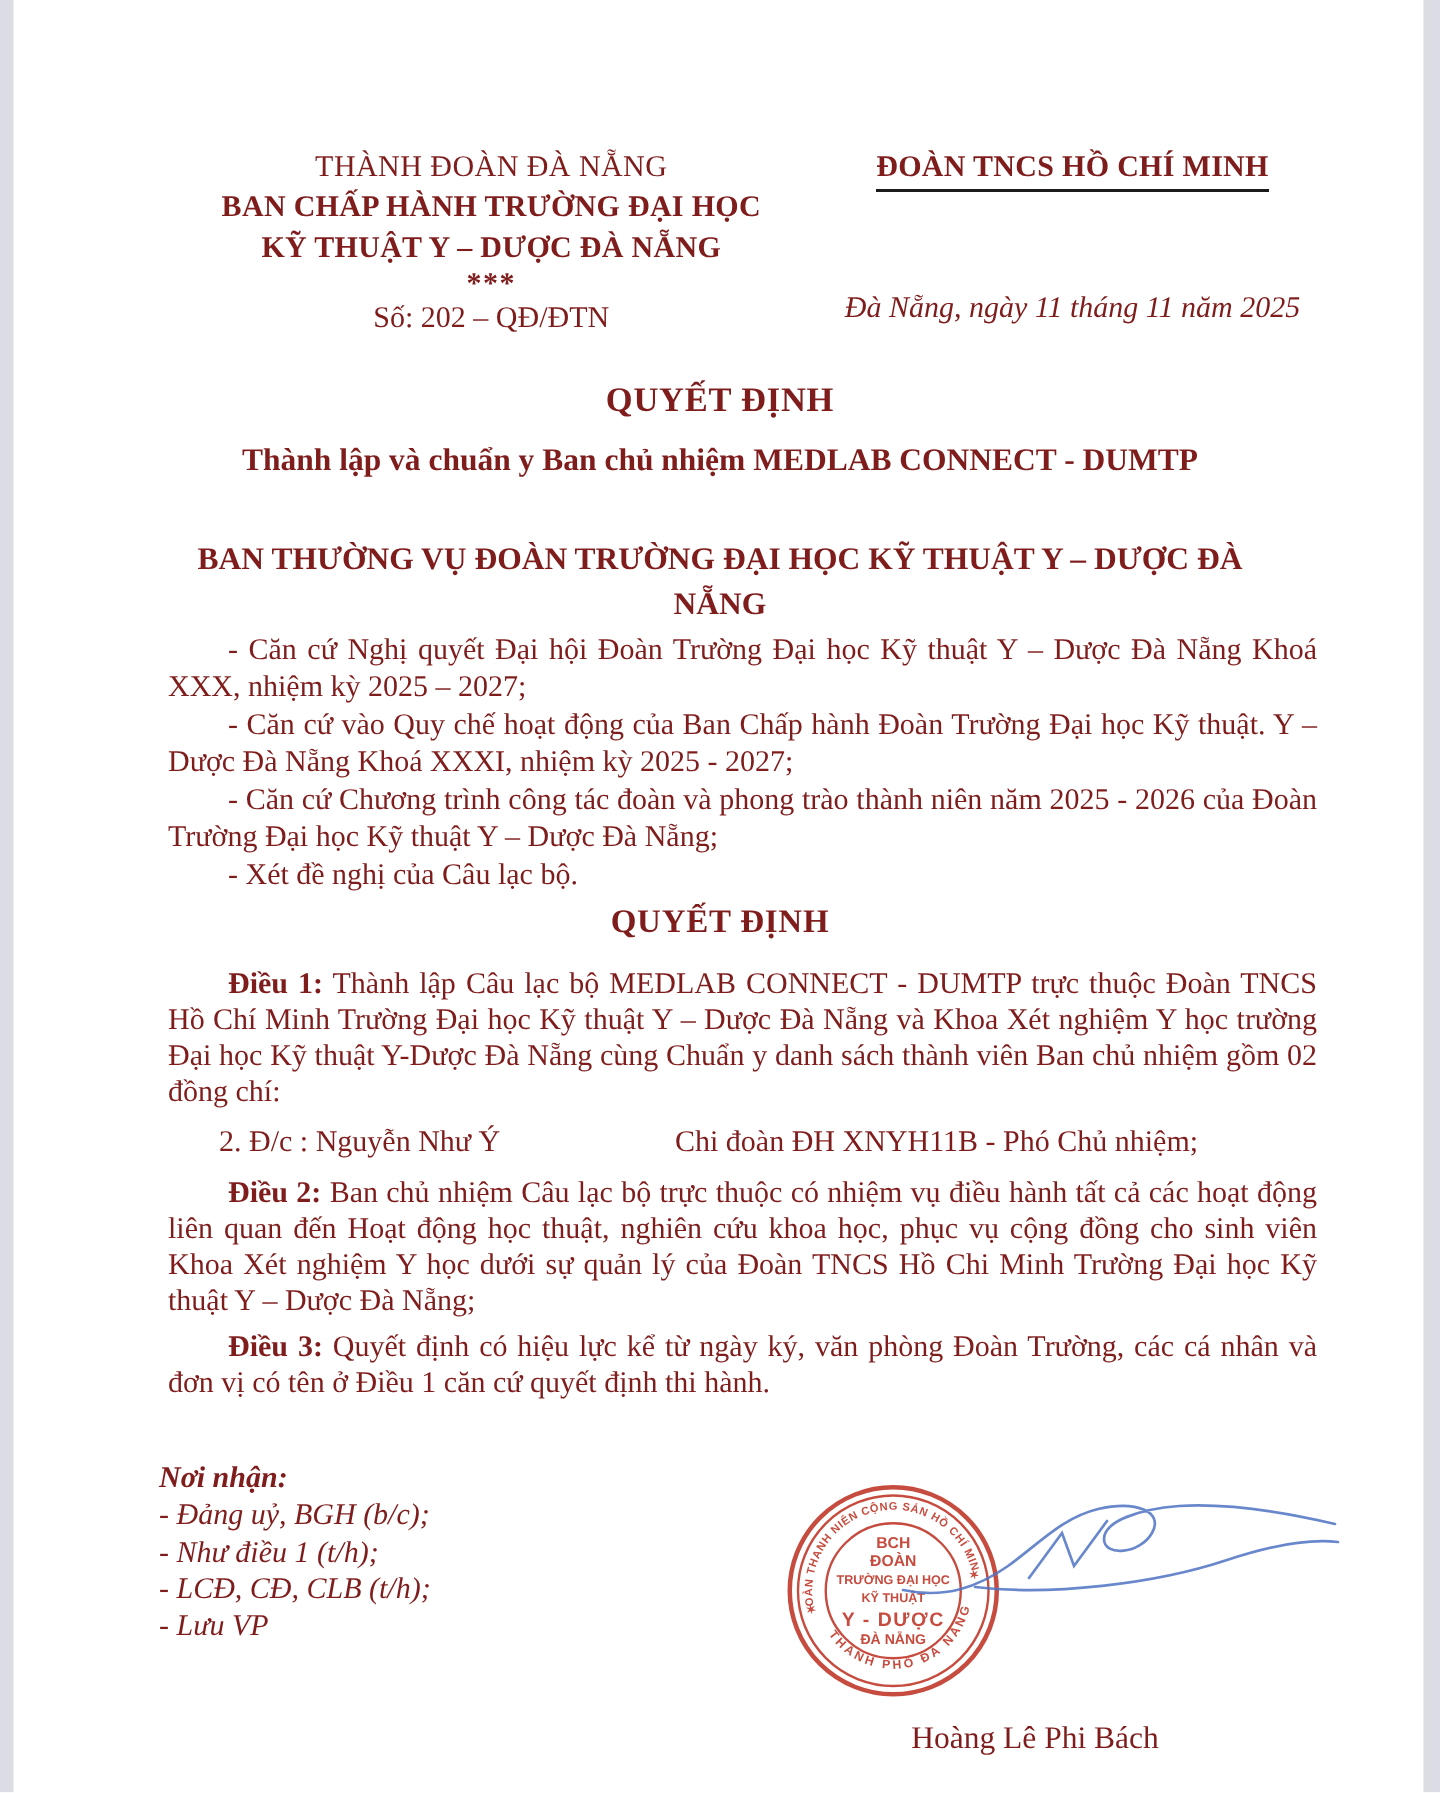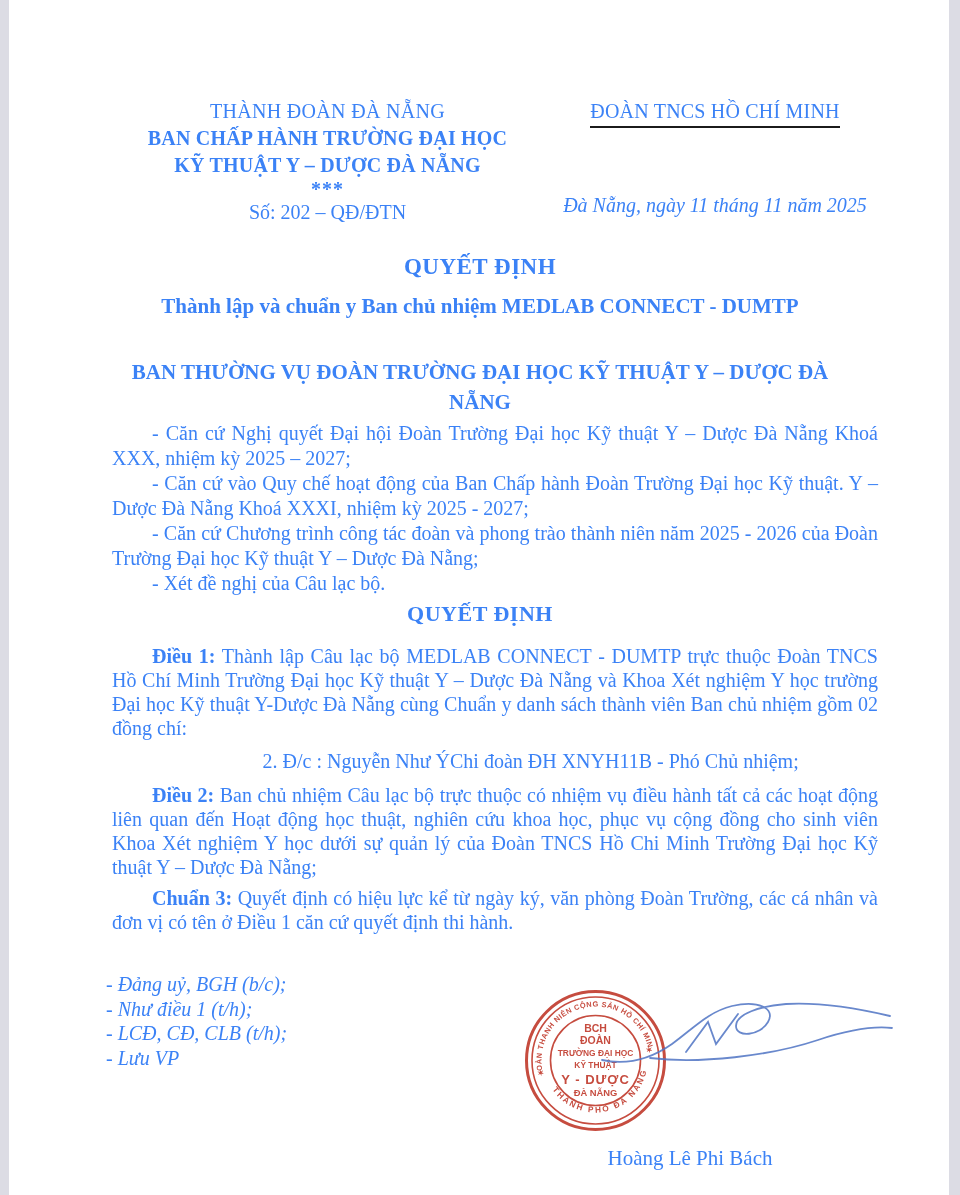--- a/index.html
+++ b/index.html
@@ -1,32 +1,32 @@
 <!DOCTYPE html>
 <html><head>
 <meta charset="utf-8">
 <style>
   html,body{margin:0;padding:0;background:#ffffff;}
   .page{
     position:relative;width:960px;height:1195px;background:#ffffff;overflow:hidden;
-    font-family:"Liberation Serif","DejaVu Serif",serif;color:#3b82f6;
+    font-family:"Liberation Serif","DejaVu Serif",serif;color:#7f1d1d;
   }
   .edge{position:absolute;top:0;bottom:0;width:9px;background:#dcdce4;}
   .edge.left{left:0;}
   .edge.right{right:0;width:11px;}
 
   
   .doc-header{position:absolute;top:98px;left:0;width:100%;}
   .org-block{position:absolute;left:95px;width:465px;text-align:center;font-size:20px;line-height:27px;}
   .org-parent{font-weight:normal;letter-spacing:.3px;}
   .org-bold{font-weight:bold;letter-spacing:.2px;}
   .org-sep{font-weight:bold;line-height:20px;letter-spacing:1px;}
   .doc-number{line-height:24px;margin-top:1px;}
   .union-block{position:absolute;left:515px;width:400px;text-align:center;font-size:20px;line-height:27px;}
-  .union-title{font-weight:normal;display:inline-block;border-bottom:2px solid #1b1b1b;padding-bottom:1px;letter-spacing:.2px;}
+  .union-title{font-weight:bold;display:inline-block;border-bottom:2px solid #1b1b1b;padding-bottom:1px;letter-spacing:.2px;}
   .date-line{font-style:italic;margin-top:64px;}
 
   
   .title-block{position:absolute;top:254px;left:97px;width:766px;text-align:center;}
   .title-heading{font-size:23px;font-weight:bold;letter-spacing:.5px;}
   .doc-subject{font-size:21px;font-weight:bold;margin-top:14px;}
   .issuer-line{font-size:21px;font-weight:bold;margin:38px auto 0;width:712px;line-height:30px;}
 
   
   .recitals{position:absolute;top:421px;left:112px;width:766px;}
@@ -35,21 +35,21 @@
   .decision-heading{position:absolute;top:601px;left:97px;width:766px;text-align:center;font-size:22px;font-weight:bold;letter-spacing:.5px;}
 
   
   .articles{position:absolute;top:637px;left:112px;width:766px;font-size:20px;}
   .article{margin:7px 0 0;line-height:24px;text-indent:40px;text-align:justify;}
   .article-label{font-weight:bold;}
   .members{margin:9px 0 2px 34px;}
   .member-row{margin:0 0 10px;line-height:24px;}
   .member-name{display:inline-block;}
   .member-name.w1{width:348px;}
-  .member-name.w2{width:304px;text-align:right;}
+  .member-name.w2{width:304px;}
 
   
   .recipients{position:absolute;top:972px;left:106px;width:330px;font-size:20px;}
   .recipients-label{font-weight:bold;font-style:italic;line-height:26px;}
   .recipient-item{font-style:italic;line-height:24.5px;}
   .sign-block{position:absolute;top:972px;left:562px;width:320px;text-align:center;font-size:20px;}
   .sign-authority{font-weight:bold;line-height:27px;letter-spacing:.2px;}
   .sign-position{font-weight:bold;line-height:26px;margin-right:48px;}
   .signer-name{position:absolute;top:1146px;left:565px;width:250px;text-align:center;font-size:21px;font-weight:normal;}
 
@@ -96,24 +96,25 @@
     <p class="article"><span class="article-label">Điều 1:</span><span> Thành lập Câu lạc bộ MEDLAB CONNECT - DUMTP trực thuộc Đoàn TNCS Hồ Chí Minh Trường Đại học Kỹ thuật Y – Dược Đà Nẵng và Khoa Xét nghiệm Y học trường Đại học Kỹ thuật Y-Dược Đà Nẵng cùng Chuẩn y danh sách thành viên Ban chủ nhiệm gồm 02 đồng chí:</span></p>
 
     <div class="members">
       <div class="member-row">
         <span class="member-name w2">2. Đ/c : Nguyễn Như Ý</span><span>Chi đoàn ĐH XNYH11B - Phó Chủ nhiệm;</span>
       </div>
     </div>
 
     <p class="article"><span class="article-label">Điều 2:</span><span> Ban chủ nhiệm Câu lạc bộ trực thuộc có nhiệm vụ điều hành tất cả các hoạt động liên quan đến Hoạt động học thuật, nghiên cứu khoa học, phục vụ cộng đồng cho sinh viên Khoa Xét nghiệm Y học dưới sự quản lý của Đoàn TNCS Hồ Chi Minh Trường Đại học Kỹ thuật Y – Dược Đà Nẵng;</span></p>
 
-    <p class="article"><span class="article-label">Chuẩn 3:</span><span> Quyết định có hiệu lực kể từ ngày ký, văn phòng Đoàn Trường, các cá nhân  và đơn vị có tên ở Điều 1 căn cứ quyết định thi hành.</span></p>
+    <p class="article"><span class="article-label">Điều 3:</span><span> Quyết định có hiệu lực kể từ ngày ký, văn phòng Đoàn Trường, các cá nhân  và đơn vị có tên ở Điều 1 căn cứ quyết định thi hành.</span></p>
   </div>
 
   <div class="recipients">
+    <div class="recipients-label">Nơi nhận:</div>
     <div class="recipient-item">- Đảng uỷ, BGH (b/c);</div>
     <div class="recipient-item">- Như điều 1 (t/h);</div>
     <div class="recipient-item">- LCĐ, CĐ, CLB (t/h);</div>
     <div class="recipient-item">- Lưu VP</div>
   </div>
 
 
   <div class="stamp-wrap">
     <svg width="145" height="145" viewBox="0 0 145 145" xmlns="http://www.w3.org/2000/svg">
       <defs>

